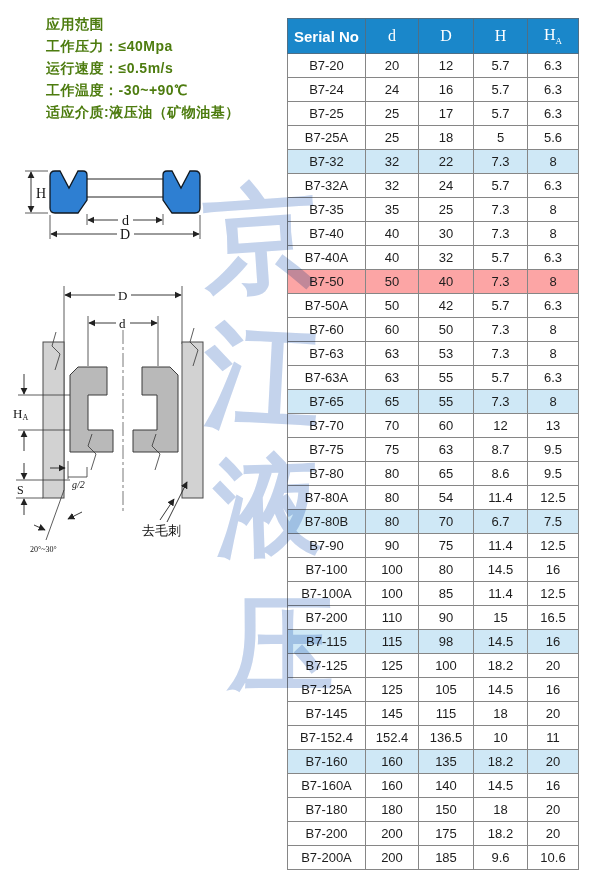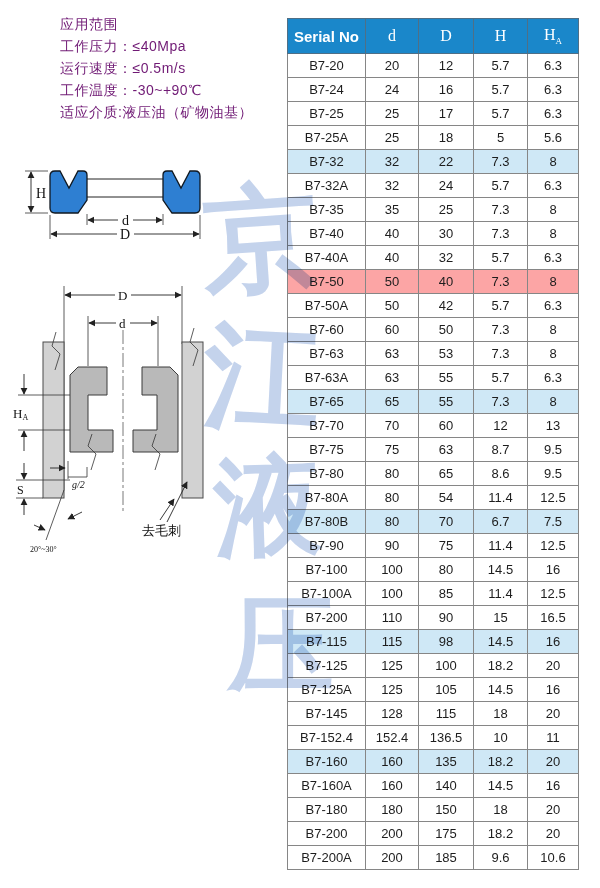--- a/index.html
+++ b/index.html
@@ -1,21 +1,21 @@
 <!DOCTYPE html>
 <html><head>
 <meta charset="utf-8">
 <style>
   html,body{margin:0;padding:0;}
   body{width:600px;height:888px;position:relative;background:#ffffff;overflow:hidden;
        font-family:"Liberation Sans",sans-serif;}
 
   
-  #specs{position:absolute;left:60px;top:13px;font-size:14px;line-height:22px;
-         color:#701a75;letter-spacing:.5px;white-space:nowrap;}
+  #specs{position:absolute;left:46px;top:13px;font-size:14px;line-height:22px;
+         color:#4d7c0f;letter-spacing:.5px;white-space:nowrap;font-weight:bold;}
 
   
   #diagram-top{position:absolute;left:12px;top:158px;}
   #diagram-bottom{position:absolute;left:8px;top:278px;}
   svg text{font-family:"Liberation Serif","DejaVu Serif",serif;}
 
   
   .wm{position:absolute;font-family:"DejaVu Serif",serif;font-weight:bold;
       color:#b7c9e8;opacity:.82;mix-blend-mode:multiply;z-index:9;
       pointer-events:none;line-height:1;}
@@ -345,21 +345,21 @@
       </tr>
       <tr>
         <td>B7-125A</td>
         <td>125</td>
         <td>105</td>
         <td>14.5</td>
         <td>16</td>
       </tr>
       <tr>
         <td>B7-145</td>
-        <td>128</td>
+        <td>145</td>
         <td>115</td>
         <td>18</td>
         <td>20</td>
       </tr>
       <tr>
         <td>B7-152.4</td>
         <td>152.4</td>
         <td>136.5</td>
         <td>10</td>
         <td>11</td>

